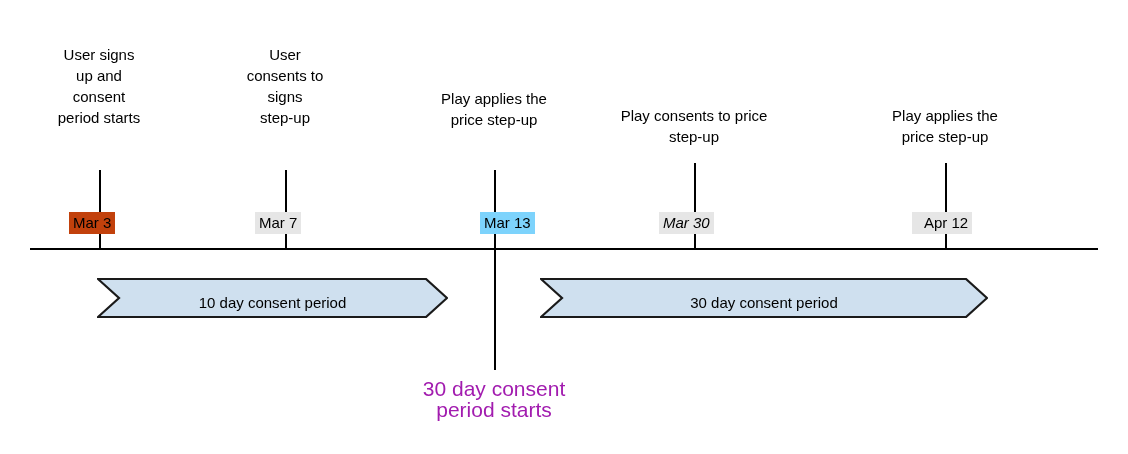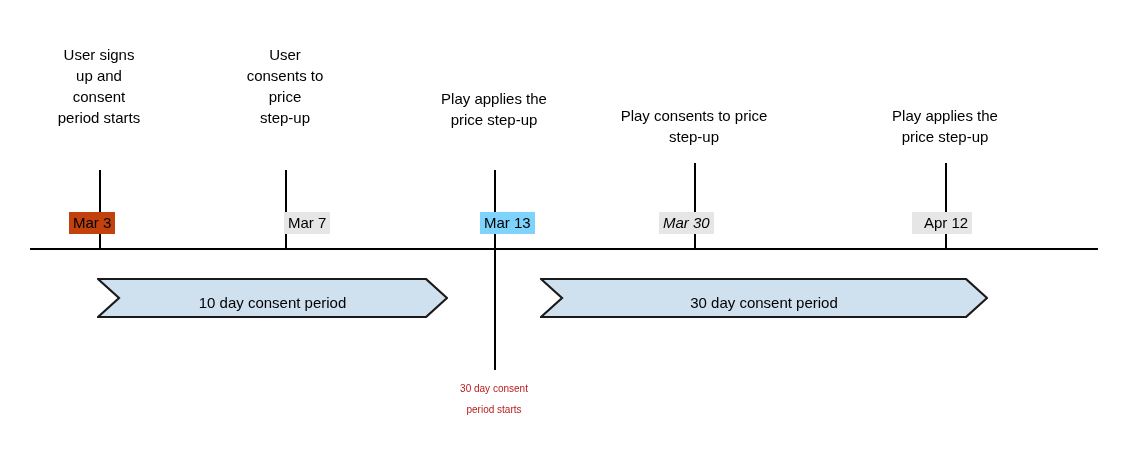--- a/index.html
+++ b/index.html
@@ -58,48 +58,48 @@
     justify-content:center;
     font-size:15px;
     color:#000;
     pointer-events:none;
   }
 
   
   .below-note{
     position:absolute;
     text-align:center;
-    font-size:10px;
+    font-size:21px;
     line-height:21px;
     white-space:pre-line;
-    color:#b91c1c;
+    color:#a21caf;
   }
 </style>
 </head>
 <body>
 
 <div id="stage">
 
   <div class="axis-line"></div>
 
   <div id="events-layer">
       <div class="caption" style="left: 29px; top: 44px; width: 140px;">User signs
 up and
 consent
 period starts</div>
       <div class="tick" style="left: 99px; top: 170px; height: 42px; background: rgb(0, 0, 0);"></div>
       <div class="tick" style="left: 99px; top: 232px; height: 18px; background: rgb(0, 0, 0);"></div>
       <div class="date-chip" style="left: 69px; top: 212px; background: #c2410c;">Mar 3</div>
       <div class="caption" style="left: 215px; top: 44px; width: 140px;">User
 consents to
-price
+signs
 step-up</div>
       <div class="tick" style="left: 285px; top: 170px; height: 42px; background: rgb(0, 0, 0);"></div>
       <div class="tick" style="left: 285px; top: 232px; height: 18px; background: rgb(0, 0, 0);"></div>
-      <div class="date-chip" style="left: 255px; top: 212px; background: rgb(230, 230, 230); margin-left: 29px;">Mar 7</div>
+      <div class="date-chip" style="left: 255px; top: 212px; background: rgb(230, 230, 230);">Mar 7</div>
       <div class="caption" style="left: 404px; top: 88px; width: 180px;">Play applies the
 price step-up</div>
       <div class="tick" style="left: 494px; top: 170px; height: 42px; background: rgb(0, 0, 0);"></div>
       <div class="tick" style="left: 494px; top: 232px; height: 138px; background: rgb(0, 0, 0);"></div>
       <div class="date-chip" style="left: 480px; top: 212px; background: #7dd3fc;">Mar 13</div>
       <div class="caption" style="left: 584px; top: 105px; width: 220px;">Play consents to price
 step-up</div>
       <div class="tick" style="left: 694px; top: 163px; height: 49px; background: rgb(0, 0, 0);"></div>
       <div class="tick" style="left: 694px; top: 232px; height: 18px; background: rgb(0, 0, 0);"></div>
       <div class="date-chip" style="left: 659px; top: 212px; background: rgb(230, 230, 230); font-style: italic;">Mar 30</div>

